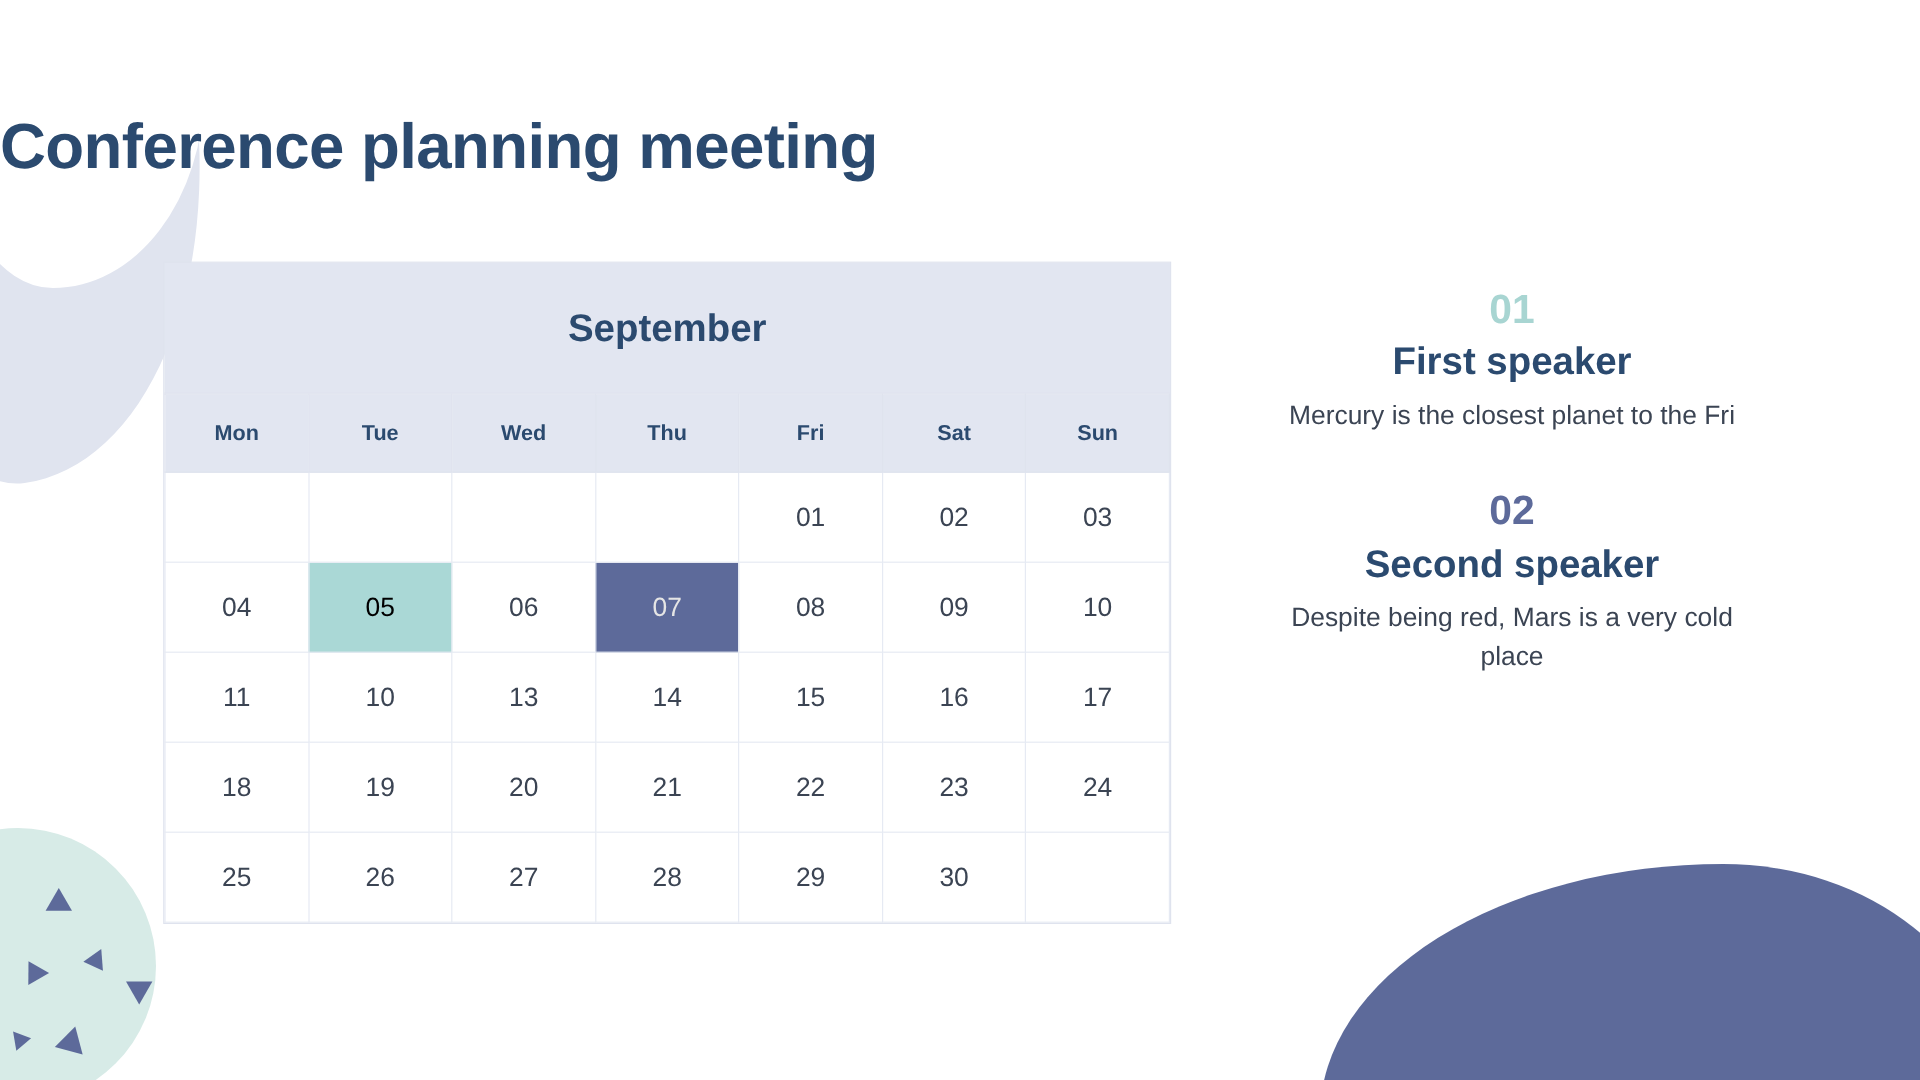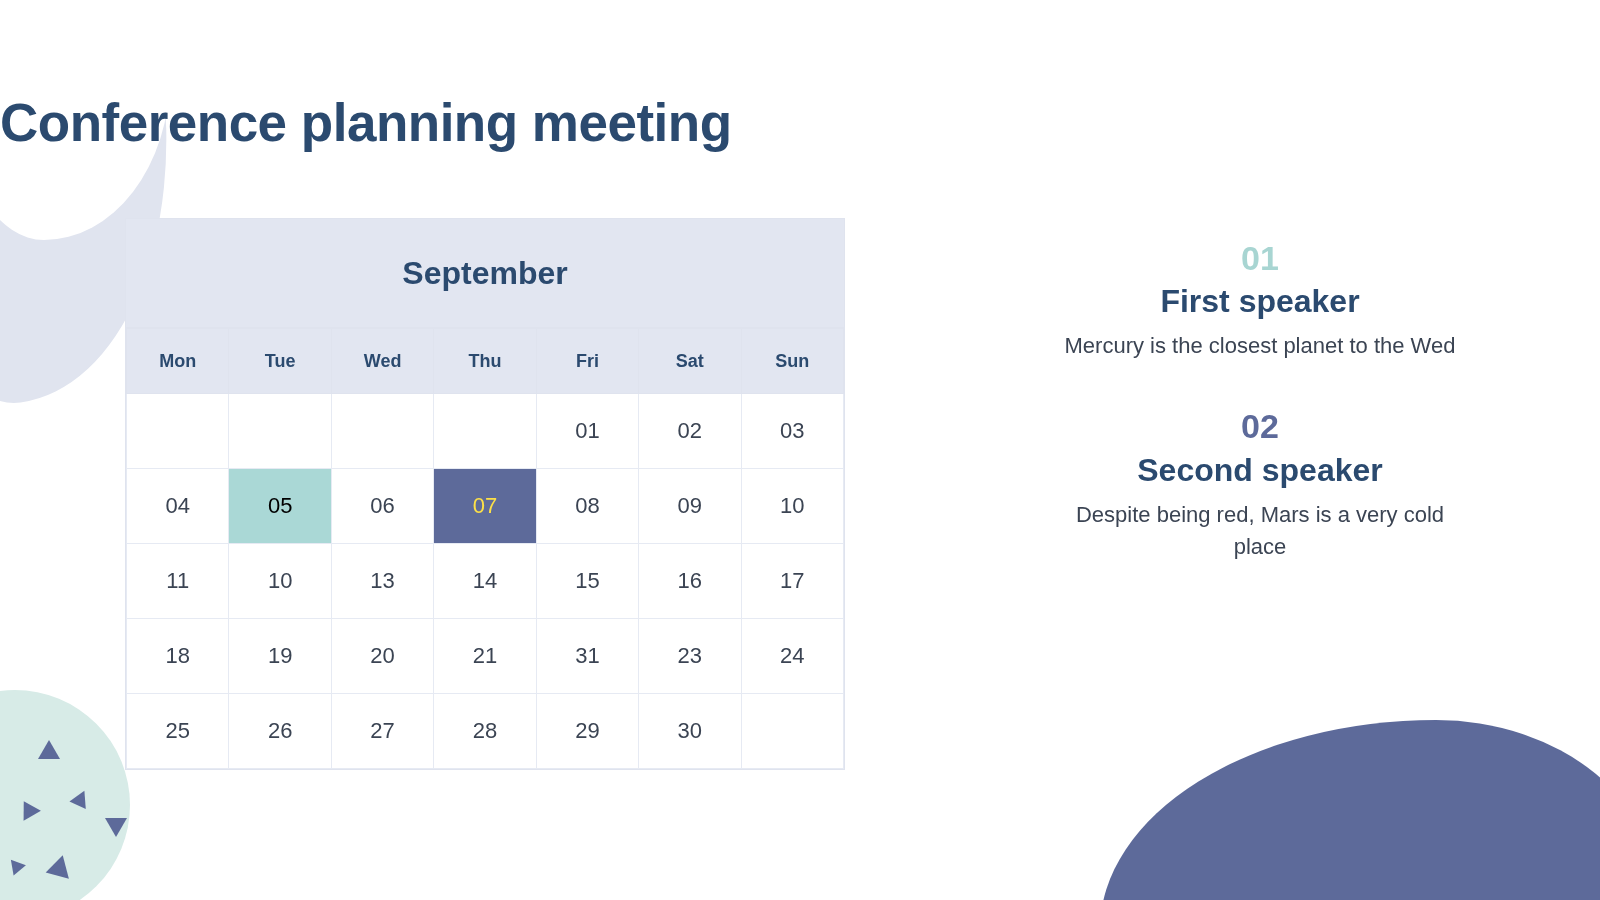--- a/index.html
+++ b/index.html
@@ -81,23 +81,23 @@
     text-align: left;
     font-size: 53px;
     font-weight: bold;
     color: #2b4a6f;
     letter-spacing: -0.5px;
   }
 
   
   .calendar {
     position: absolute;
-    left: 125px;
+    left: 136px;
     top: 218px;
-    width: 720px;
+    width: 840px;
     border: 1px solid #dfe3ee;
     box-sizing: border-box;
   }
   .cal-month {
     height: 108px;
     background: #e2e6f1;
     color: #2b4a6f;
     font-size: 32px;
     font-weight: bold;
     display: flex;
@@ -125,21 +125,21 @@
     color: #3b4453;
     border: 1px solid #e6eaf3;
     background: #ffffff;
   }
   .cal-table td.hl-light {
     background: #aad8d6;
     color: #000000;
   }
   .cal-table td.hl-dark {
     background: #5d6a9a;
-    color: #fde047;
+    color: #e5e5e5;
   }
 
   
   .speakers {
     position: absolute;
     left: 1000px;
     top: 240px;
     width: 520px;
     text-align: center;
   }
@@ -227,42 +227,42 @@
           <td>14</td>
           <td>15</td>
           <td>16</td>
           <td>17</td>
         </tr>
         <tr>
           <td>18</td>
           <td>19</td>
           <td>20</td>
           <td>21</td>
-          <td>31</td>
+          <td>22</td>
           <td>23</td>
           <td>24</td>
         </tr>
         <tr>
           <td>25</td>
           <td>26</td>
           <td>27</td>
           <td>28</td>
           <td>29</td>
           <td>30</td>
           <td></td>
         </tr>
       </tbody>
     </table>
   </div>
 
   <div class="speakers">
     <div class="speaker">
       <div class="sp-num teal">01</div>
       <div class="sp-title">First speaker</div>
-      <div class="sp-desc">Mercury is the closest planet to the Wed</div>
+      <div class="sp-desc">Mercury is the closest planet to the Fri</div>
     </div>
     <div class="speaker">
       <div class="sp-num blue">02</div>
       <div class="sp-title">Second speaker</div>
       <div class="sp-desc">Despite being red, Mars is a very cold place</div>
     </div>
   </div>
 
 </div>
 

